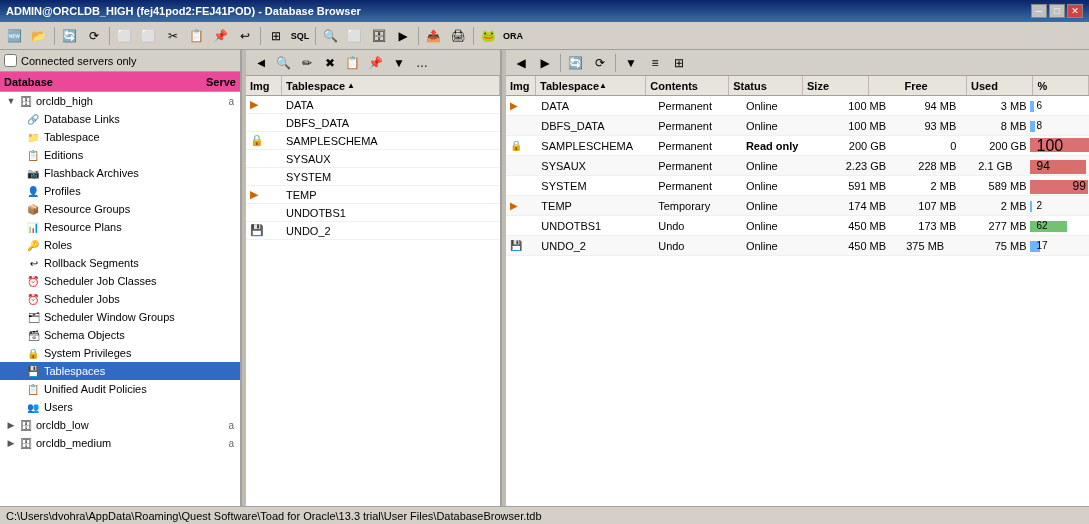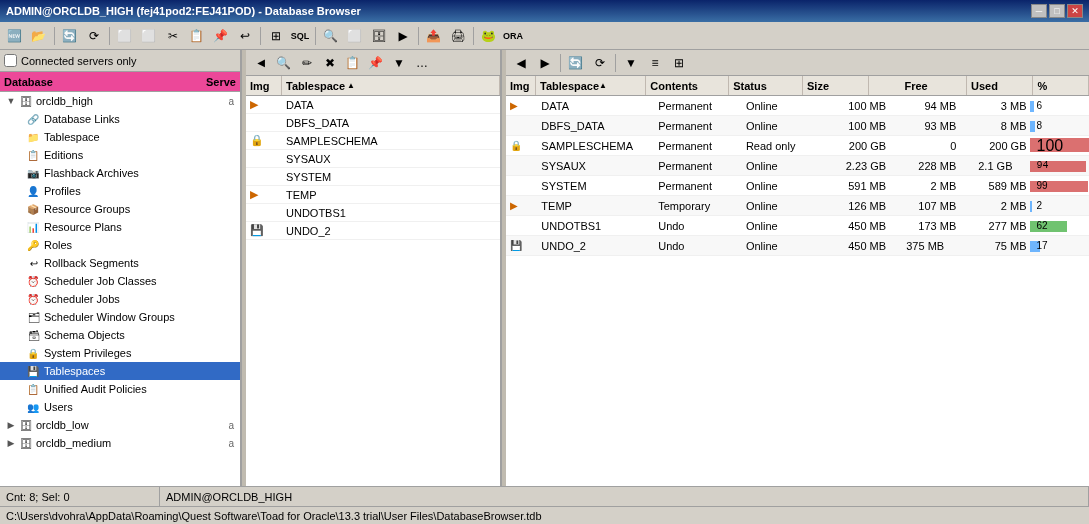--- a/index.html
+++ b/index.html
@@ -521,61 +521,61 @@
     <div class="right-cell" style="width:72px; text-align:right;">8 MB</div>
     <div class="right-cell progress-cell" style="width:60px; position:relative; overflow:hidden;">
       <div class="progress-bar" style="width:8%; background:#3399ff; position:absolute; left:0; top:2px; bottom:2px; opacity:0.7;"></div>
       <span style="position:relative; z-index:1; font-size:10px; padding-left:2px;">8</span>
     </div>
   </div>
             <div class="right-row">
     <div class="right-cell" style="width:32px; color:#888; font-size:10px;">🔒</div>
     <div class="right-cell" style="width:120px; font-weight:500;">SAMPLESCHEMA</div>
     <div class="right-cell" style="width:90px;">Permanent</div>
-    <div class="right-cell" style="width:80px;">Read only</div>
+    <div class="right-cell" style="width:80px;font-weight:bold;">Read only</div>
     <div class="right-cell" style="width:72px; text-align:right;">200 GB</div>
     <div class="right-cell" style="width:72px; text-align:right;">0</div>
     <div class="right-cell" style="width:72px; text-align:right;">200 GB</div>
     <div class="right-cell progress-cell" style="width:60px; position:relative; overflow:hidden;">
       <div class="progress-bar" style="width:100%; background:#cc3333; position:absolute; left:0; top:2px; bottom:2px; opacity:0.7;"></div>
       <span style="position:relative; z-index:1; font-size:16px; padding-left:2px;">100</span>
     </div>
   </div>
             <div class="right-row" style="background: rgb(248, 248, 248);">
     <div class="right-cell" style="width:32px; color:; font-size:10px;"></div>
     <div class="right-cell" style="width:120px; font-weight:500;">SYSAUX</div>
     <div class="right-cell" style="width:90px;">Permanent</div>
     <div class="right-cell" style="width:80px;">Online</div>
     <div class="right-cell" style="width:72px; text-align:right;">2.23 GB</div>
     <div class="right-cell" style="width:72px; text-align:right;">228 MB</div>
     <div class="right-cell" style="width:72px; text-align:center;">2.1 GB</div>
     <div class="right-cell progress-cell" style="width:60px; position:relative; overflow:hidden;">
       <div class="progress-bar" style="width:94%; background:#cc3333; position:absolute; left:0; top:2px; bottom:2px; opacity:0.7;"></div>
-      <span style="position:relative; z-index:1; font-size:10px; padding-left:2px;font-family:Liberation Mono, monospace;">94</span>
+      <span style="position:relative; z-index:1; font-size:12px; padding-left:2px;">94</span>
     </div>
   </div>
             <div class="right-row">
     <div class="right-cell" style="width:32px; color:; font-size:10px;"></div>
     <div class="right-cell" style="width:120px; font-weight:500;">SYSTEM</div>
     <div class="right-cell" style="width:90px;">Permanent</div>
     <div class="right-cell" style="width:80px;">Online</div>
     <div class="right-cell" style="width:72px; text-align:right;">591 MB</div>
     <div class="right-cell" style="width:72px; text-align:right;">2 MB</div>
     <div class="right-cell" style="width:72px; text-align:right;">589 MB</div>
     <div class="right-cell progress-cell" style="width:60px; position:relative; overflow:hidden;">
       <div class="progress-bar" style="width:99%; background:#cc3333; position:absolute; left:0; top:2px; bottom:2px; opacity:0.7;"></div>
-      <span style="position:relative; z-index:1; font-size:10px; padding-left:2px;">99</span>
+      <span style="position:relative; z-index:1; font-size:12px; padding-left:2px;margin-left:36px;">99</span>
     </div>
   </div>
             <div class="right-row" style="background: rgb(248, 248, 248);">
     <div class="right-cell" style="width:32px; color:#cc6600; font-size:10px;">▶</div>
     <div class="right-cell" style="width:120px; font-weight:500;">TEMP</div>
     <div class="right-cell" style="width:90px;">Temporary</div>
     <div class="right-cell" style="width:80px;">Online</div>
-    <div class="right-cell" style="width:72px; text-align:right;">126 MB</div>
+    <div class="right-cell" style="width:72px; text-align:right;">174 MB</div>
     <div class="right-cell" style="width:72px; text-align:right;">107 MB</div>
     <div class="right-cell" style="width:72px; text-align:right;">2 MB</div>
     <div class="right-cell progress-cell" style="width:60px; position:relative; overflow:hidden;">
       <div class="progress-bar" style="width:2%; background:#3399ff; position:absolute; left:0; top:2px; bottom:2px; opacity:0.7;"></div>
       <span style="position:relative; z-index:1; font-size:10px; padding-left:2px;">2</span>
     </div>
   </div>
             <div class="right-row">
     <div class="right-cell" style="width:32px; color:; font-size:10px;"></div>
     <div class="right-cell" style="width:120px; font-weight:500;">UNDOTBS1</div>
@@ -600,18 +600,14 @@
     <div class="right-cell progress-cell" style="width:60px; position:relative; overflow:hidden;">
       <div class="progress-bar" style="width:17%; background:#3399ff; position:absolute; left:0; top:2px; bottom:2px; opacity:0.7;"></div>
       <span style="position:relative; z-index:1; font-size:10px; padding-left:2px;">17</span>
     </div>
   </div>
           </div>
       </div>
     </div>
   </div>
 
-  <div id="bottom-status">
-    <div class="status-cell" style="width:160px;">Cnt: 8; Sel: 0</div>
-    <div class="status-cell" style="flex:1;">ADMIN@ORCLDB_HIGH</div>
-  </div>
   <div id="path-bar">C:\Users\dvohra\AppData\Roaming\Quest Software\Toad for Oracle\13.3 trial\User Files\DatabaseBrowser.tdb</div>
 </div>
 
 </body></html>

